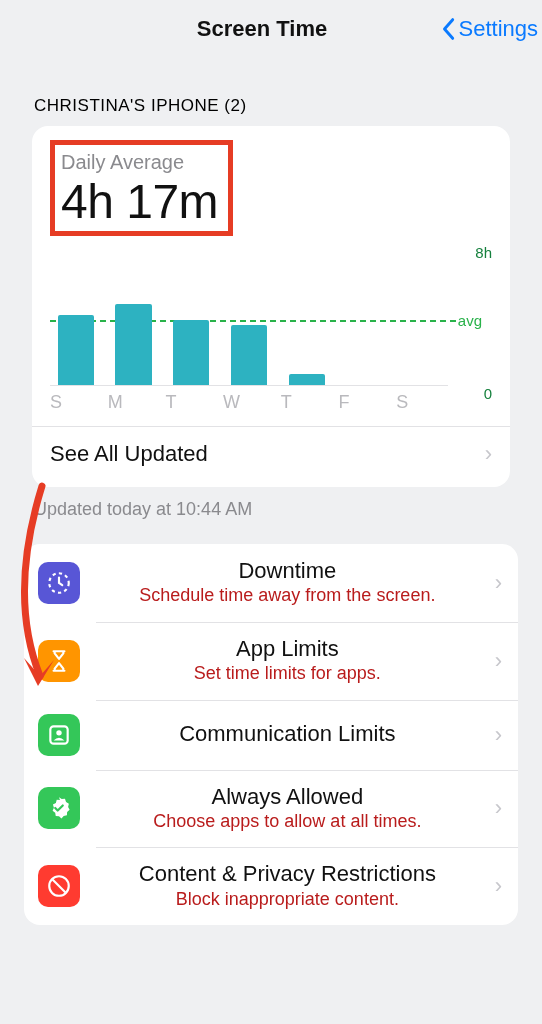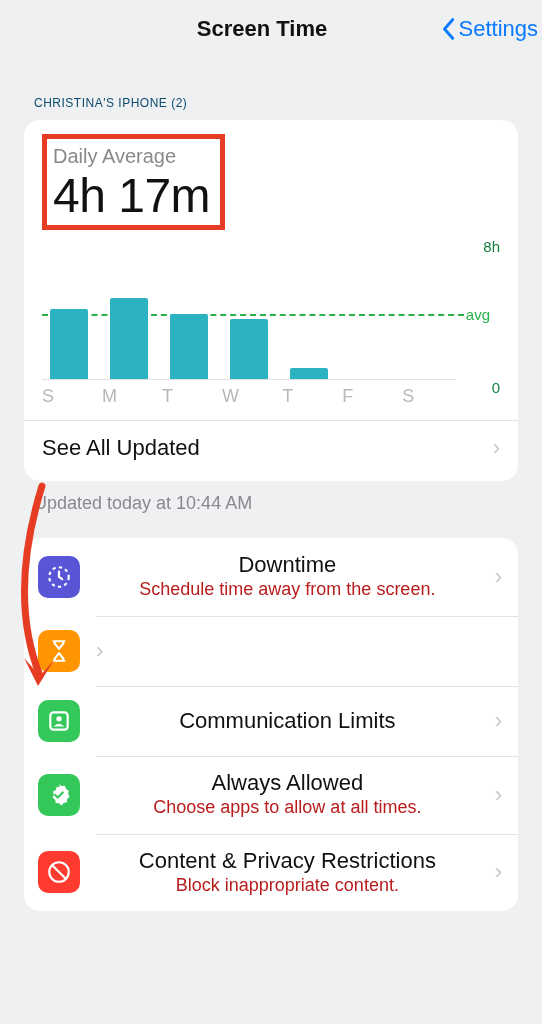--- a/index.html
+++ b/index.html
@@ -30,29 +30,29 @@
   .back svg { width: 14px; height: 24px; }
   .title {
     position: absolute;
     left: 0; right: 18px;
     text-align: center;
     font-size: 22px;
     font-weight: 600;
     pointer-events: none;
   }
   .section-header {
-    color: #0c4a6e;
-    font-size: 12px;
+    color: #000000;
+    font-size: 17px;
     letter-spacing: 0.5px;
     padding: 38px 32px 10px 34px;
     text-transform: uppercase;
   }
   .card {
     background: #fff;
-    margin: 0 24px;
+    margin: 0 32px;
     border-radius: 16px;
     padding: 14px 18px 10px 18px;
   }
   .daily-box {
     border: 5px solid #e63c24;
     padding: 6px 10px 2px 6px;
     display: inline-block;
     margin-bottom: 10px;
   }
   .daily-label {
@@ -262,20 +262,24 @@
         <div class="row-sub">Schedule time away from the screen.</div>
       </div>
       <div class="chevron">›</div>
     </div>
     <div class="row">
       <div class="icon-box" style="background: rgb(255, 149, 0);">
         <svg viewBox="0 0 24 24">
           <path d="M7 3 h10 M7 21 h10 M8 3 v2 l4 5 l4 -5 v-2 M8 21 v-2 l4 -5 l4 5 v2" stroke="#fff" stroke-width="2" fill="none" stroke-linecap="round" stroke-linejoin="round"></path>
         </svg>
       </div>
+      <div class="row-text">
+        <div class="row-title">App Limits</div>
+        <div class="row-sub">Set time limits for apps.</div>
+      </div>
       <div class="chevron">›</div>
     </div>
     <div class="row">
       <div class="icon-box" style="background: rgb(52, 199, 89);">
         <svg viewBox="0 0 24 24">
           <rect x="4" y="4" width="16" height="16" rx="3" fill="none" stroke="#fff" stroke-width="2"></rect>
           <circle cx="12" cy="10" r="2.5" fill="#fff"></circle>
           <path d="M7 17 q5 -5 10 0" fill="#fff"></path>
         </svg>
       </div>

